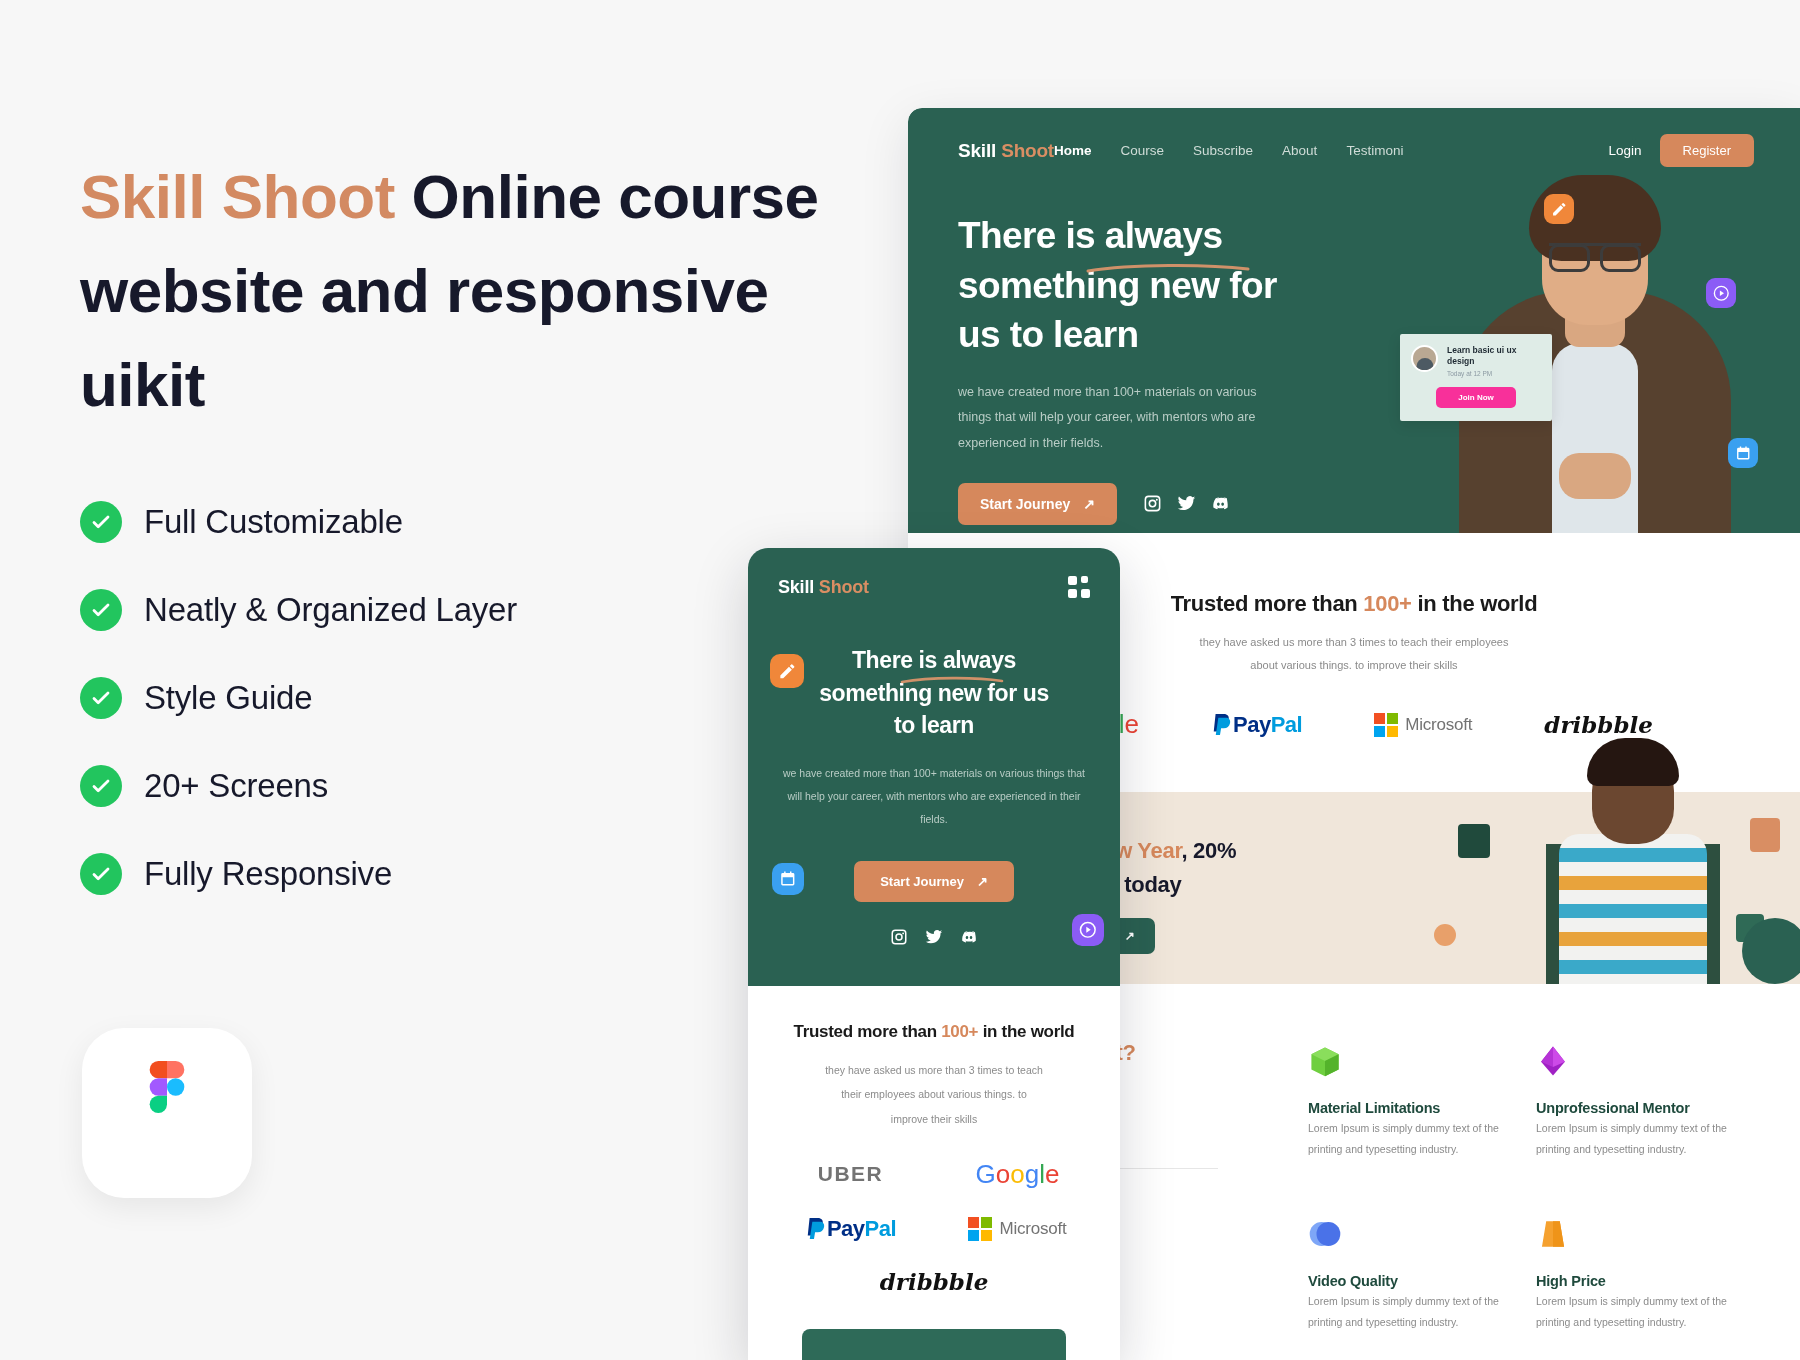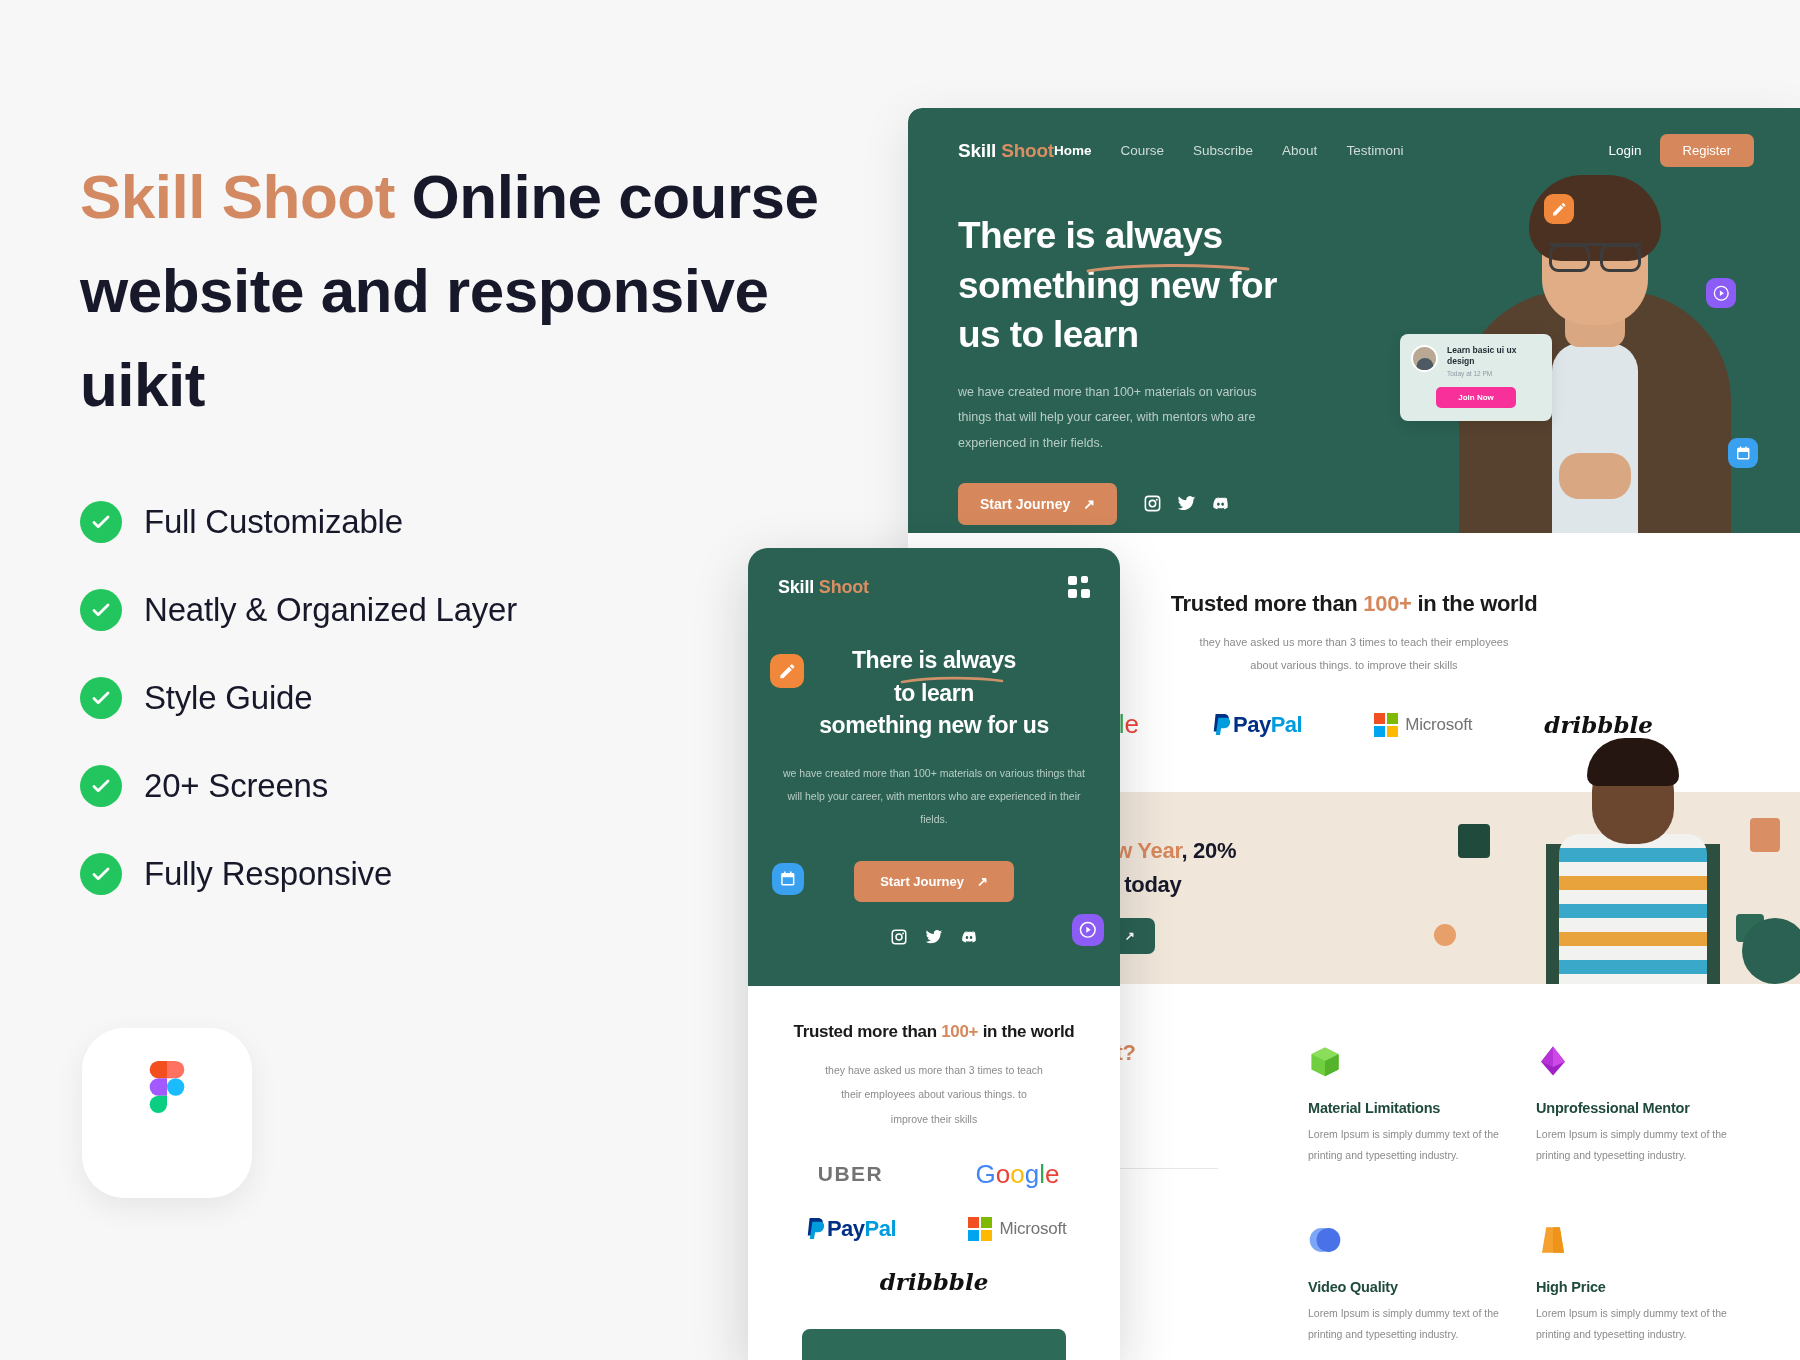--- a/index.html
+++ b/index.html
@@ -160,21 +160,21 @@
   .person-glasses::before { left: 0; }
   .person-glasses::after { right: 0; }
   .person-hands {
     position: absolute; left: 50%; transform: translateX(-50%);
     bottom: 34px; width: 72px; height: 46px; background: #d9a781; border-radius: 20px;
   }
 
   .float-card {
     position: absolute; left: 492px; bottom: 112px;
     width: 152px; background: #dfece7;
-    border-radius: 8px; padding: 11px 11px 13px 11px;
+    border-radius: 2px; padding: 11px 11px 13px 11px;
     z-index: 6; box-shadow: 0 4px 14px rgba(0,0,0,0.10);
   }
   .fc-top { display: flex; gap: 9px; align-items: flex-start; }
   .fc-avatar {
     width: 27px; height: 27px; border-radius: 50%;
     background: #b9a893; flex: 0 0 auto;
     border: 2px solid #fff;
     position: relative; overflow: hidden;
   }
   .fc-avatar::after {
@@ -254,21 +254,21 @@
   .d-why h4 .hl { color: #d6885c; }
   .d-why p { margin-top: 14px; font-size: 11px; color: #8b8b8b; line-height: 2.1; }
   .d-why-divider { margin-top: 42px; height: 1px; background: #e6e6e6; width: 230px; }
 
   .d-features {
     display: grid; grid-template-columns: 1fr 1fr;
     gap: 58px 36px; width: 420px; padding-top: 4px;
   }
   .feat-icon { width: 34px; height: 34px; margin-bottom: 18px; }
   .feat-title { font-size: 14.5px; font-weight: 700; color: #1f4a3d; letter-spacing: -0.2px; }
-  .feat-text { margin-top: 8px; font-size: 10.5px; color: #8b8b8b; line-height: 1.95; }
+  .feat-text { margin-top: 2px; font-size: 10.5px; color: #8b8b8b; line-height: 1.95; }
 
   
   .mobile-mock {
     position: absolute;
     left: 748px; top: 548px;
     width: 372px; height: 812px;
     background: #ffffff;
     border-radius: 20px 20px 0 0;
     overflow: hidden;
     box-shadow: 0 18px 55px rgba(20,20,40,0.18);
@@ -568,22 +568,22 @@
           <i></i>
           <i></i>
         </div>
     </div>
 
     <div class="m-title">
       <div>There is always</div>
       <svg class="m-underline" viewBox="0 0 104 8">
           <path d="M2 6C30 1 76 1 102 5" stroke="#cf9169" stroke-width="2.6" fill="none" stroke-linecap="round"></path>
         </svg>
+      <div>something new for us</div>
       <div>to learn</div>
-      <div>something new for us</div>
     </div>
     <p class="m-sub">we have created more than 100+ materials on various things that will help your career, with mentors who are experienced in their fields.</p>
     <button class="m-cta">
         <span>Start Journey</span>
         <span>↗</span>
       </button>
     <div class="m-socials">
       <svg viewBox="0 0 24 24">
           <path d="M7 2h10a5 5 0 0 1 5 5v10a5 5 0 0 1-5 5H7a5 5 0 0 1-5-5V7a5 5 0 0 1 5-5zm0 2a3 3 0 0 0-3 3v10a3 3 0 0 0 3 3h10a3 3 0 0 0 3-3V7a3 3 0 0 0-3-3H7zm5 3a5 5 0 1 1 0 10 5 5 0 0 1 0-10zm0 2a3 3 0 1 0 0 6 3 3 0 0 0 0-6zm5.5-3a1.2 1.2 0 1 1 0 2.4 1.2 1.2 0 0 1 0-2.4z"></path>
         </svg>

